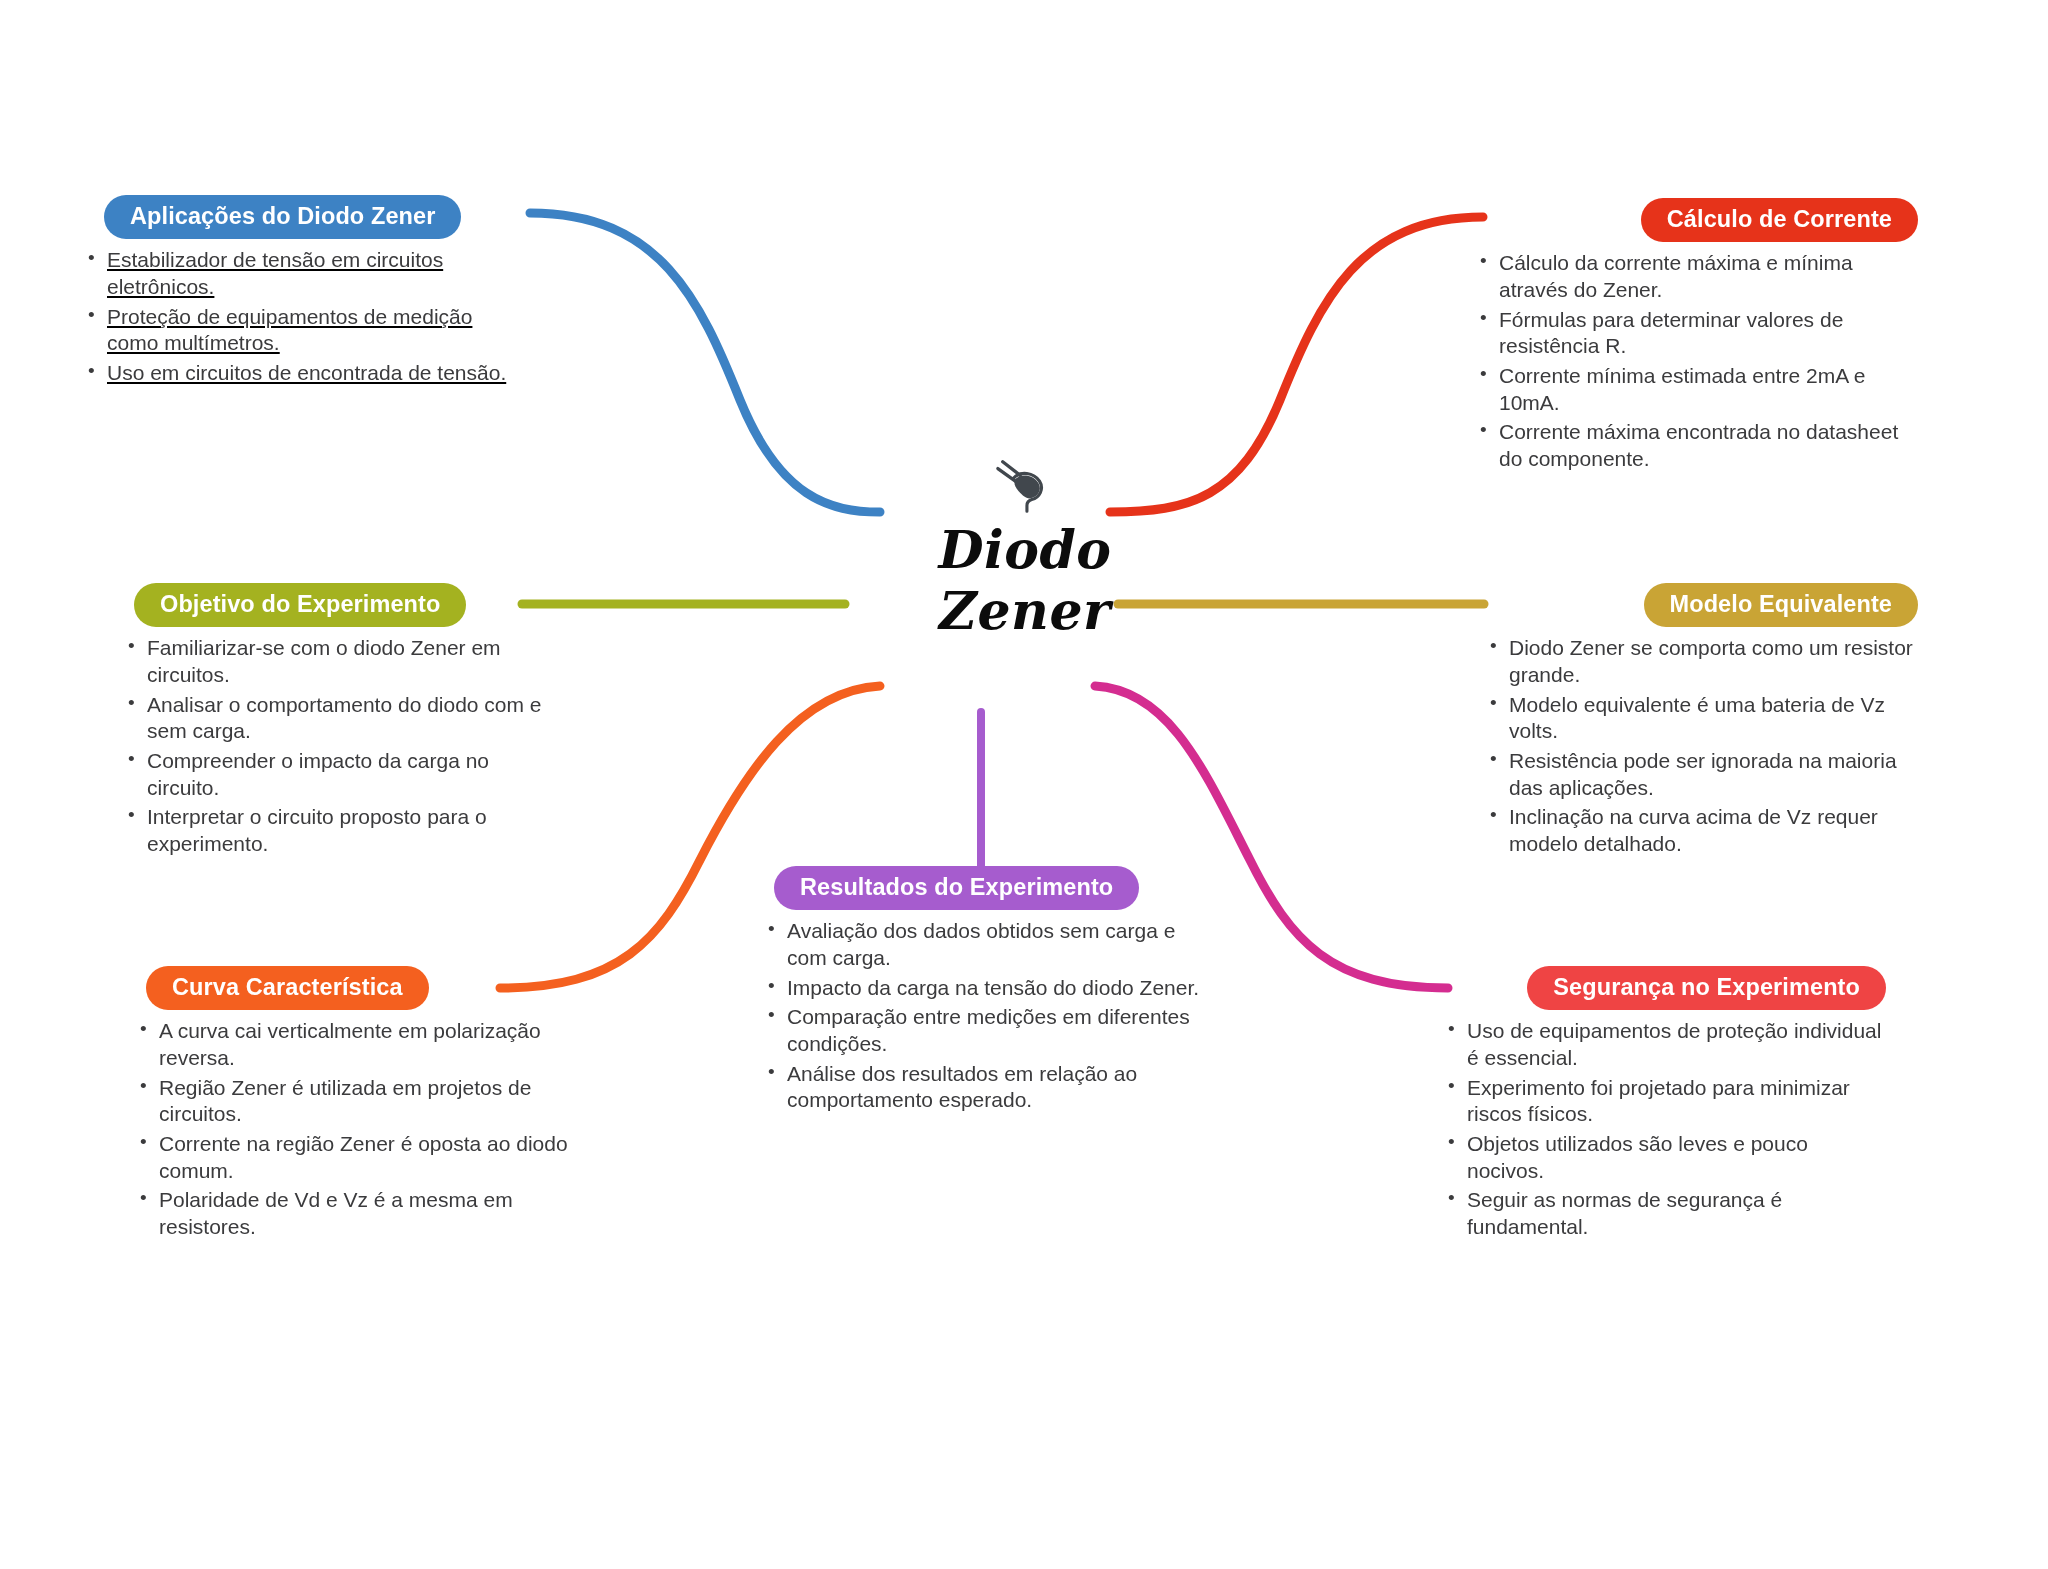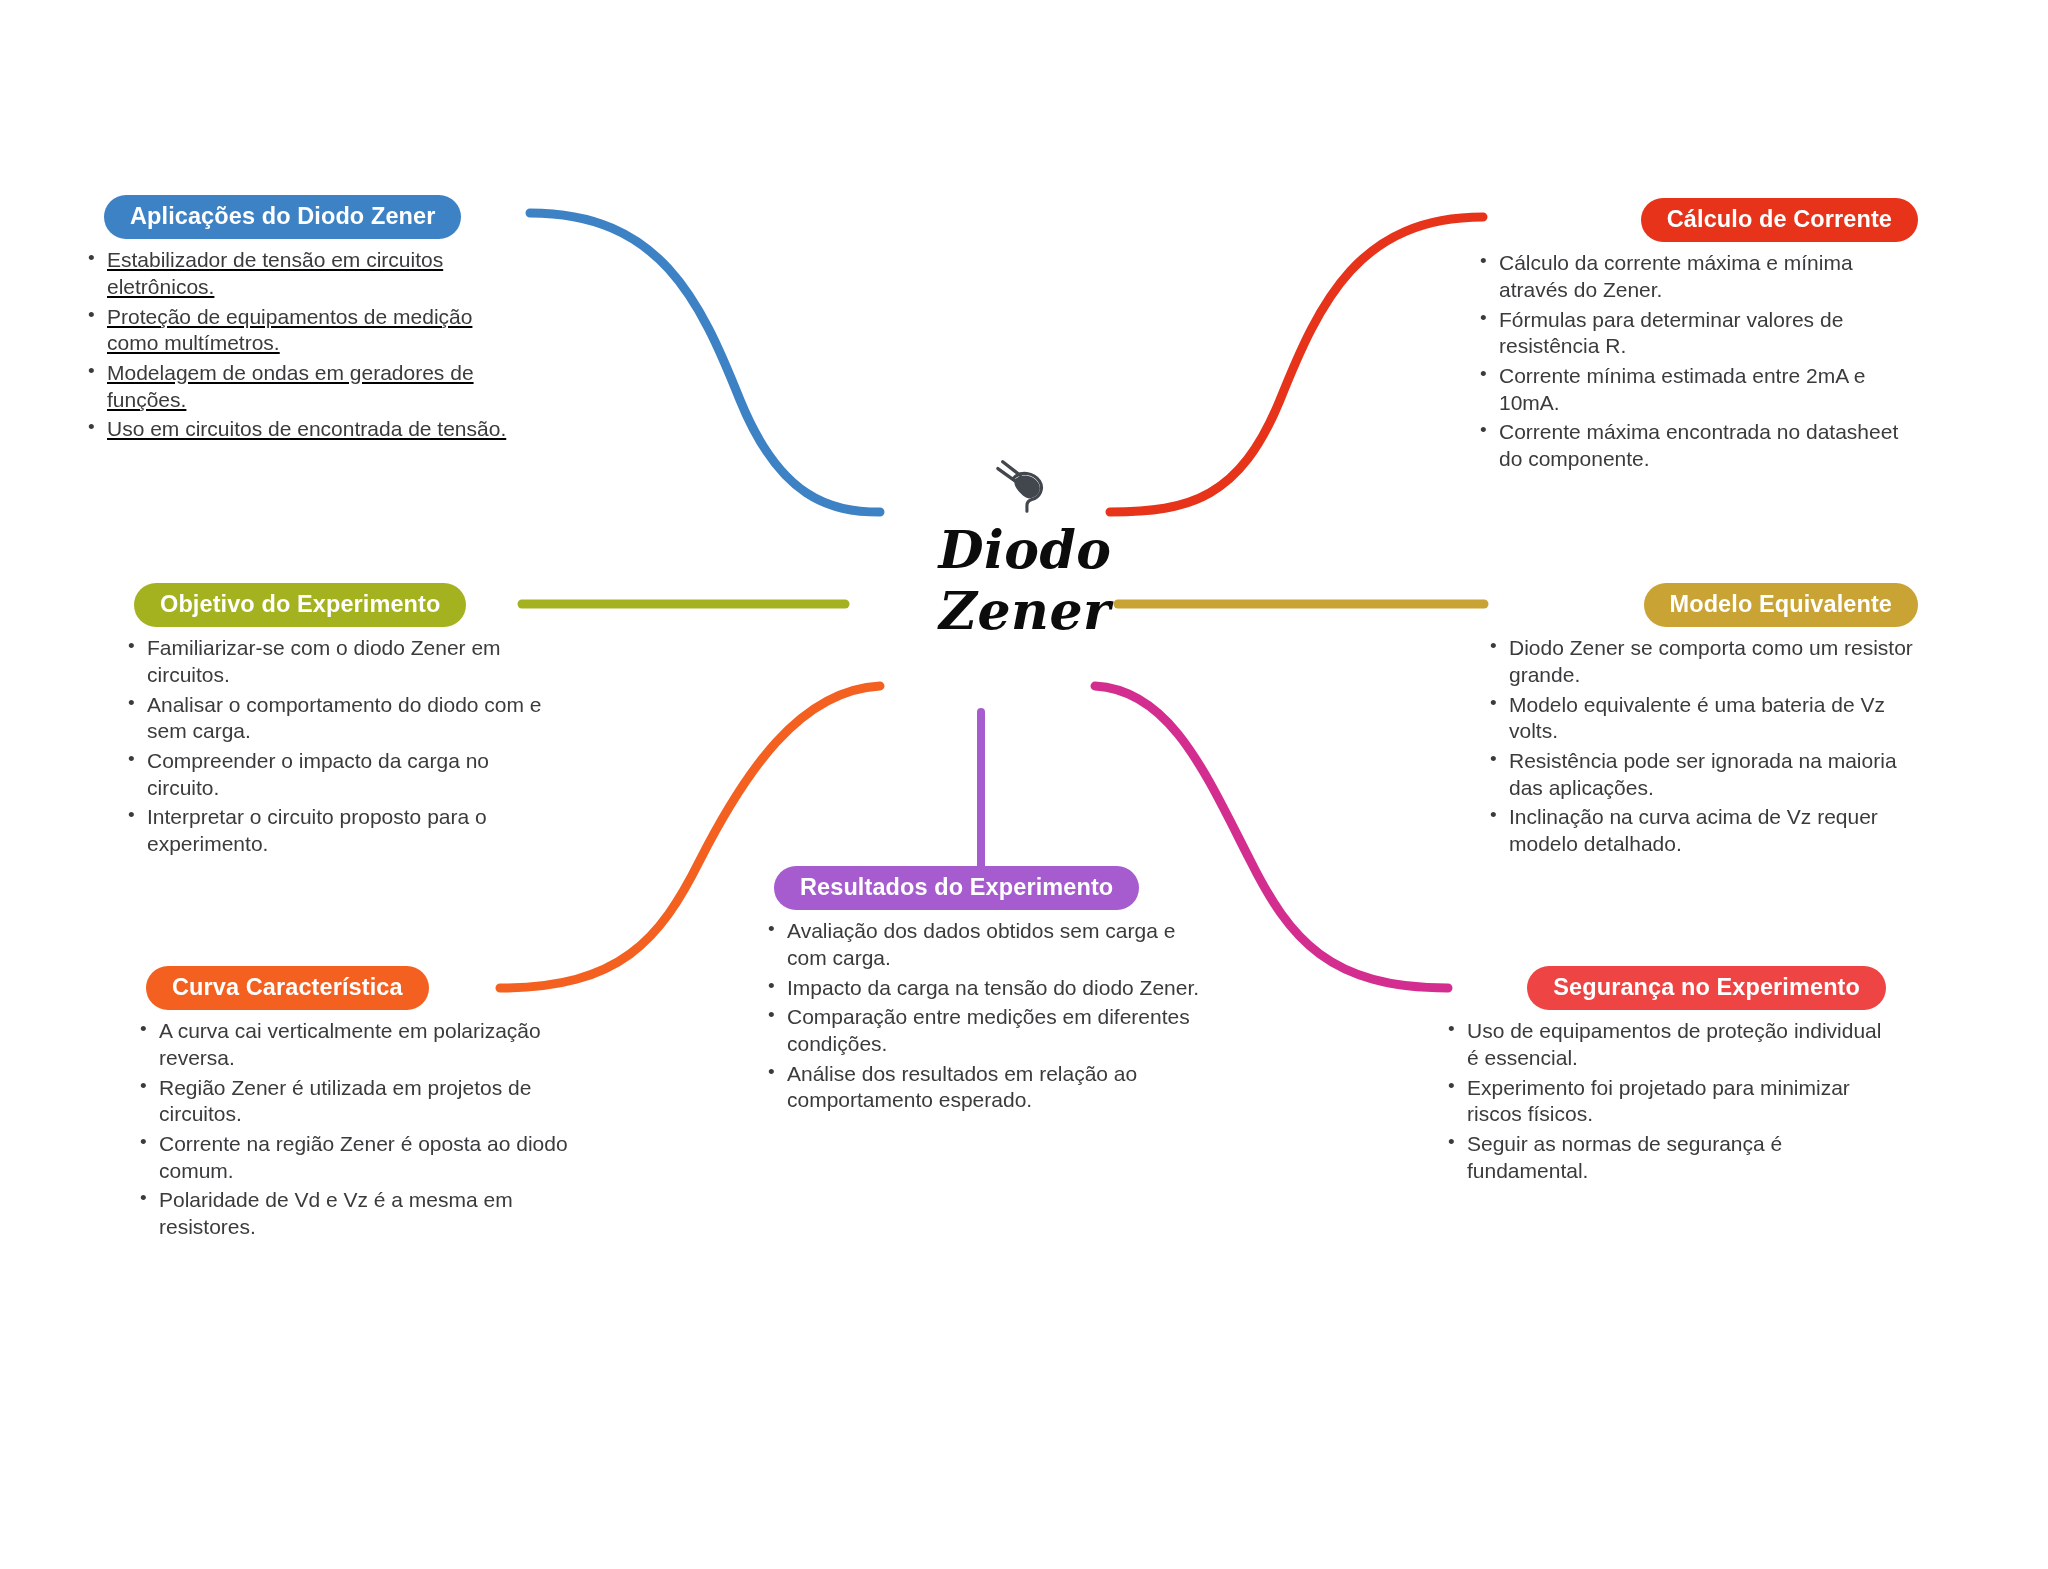--- a/index.html
+++ b/index.html
@@ -162,21 +162,20 @@
 Zener</div>
   </div>
 
   <div class="branch left" id="branch-aplicacoes">
     <div class="pill-wrap">
       <span class="pill" style="background:#3d82c4">Aplicações do Diodo Zener</span>
     </div>
     <ul class="bullets">
       <li>Estabilizador de tensão em circuitos eletrônicos.</li>
       <li>Proteção de equipamentos de medição como multímetros.</li>
-      <li>Modelagem de ondas em geradores de funções.</li>
       <li>Uso em circuitos de encontrada de tensão.</li>
     </ul>
   </div>
 
   <div class="branch right" id="branch-calculo">
     <div class="pill-wrap">
       <span class="pill" style="background:#e6331a">Cálculo de Corrente</span>
     </div>
     <ul class="bullets">
       <li>Cálculo da corrente máxima e mínima através do Zener.</li>
@@ -234,17 +233,18 @@
     </ul>
   </div>
 
   <div class="branch right" id="branch-seguranca">
     <div class="pill-wrap">
       <span class="pill" style="background:#ef4444">Segurança no Experimento</span>
     </div>
     <ul class="bullets">
       <li>Uso de equipamentos de proteção individual é essencial.</li>
       <li>Experimento foi projetado para minimizar riscos físicos.</li>
+      <li>Objetos utilizados são leves e pouco nocivos.</li>
       <li>Seguir as normas de segurança é fundamental.</li>
     </ul>
   </div>
 
 </div>
 
 </body></html>

